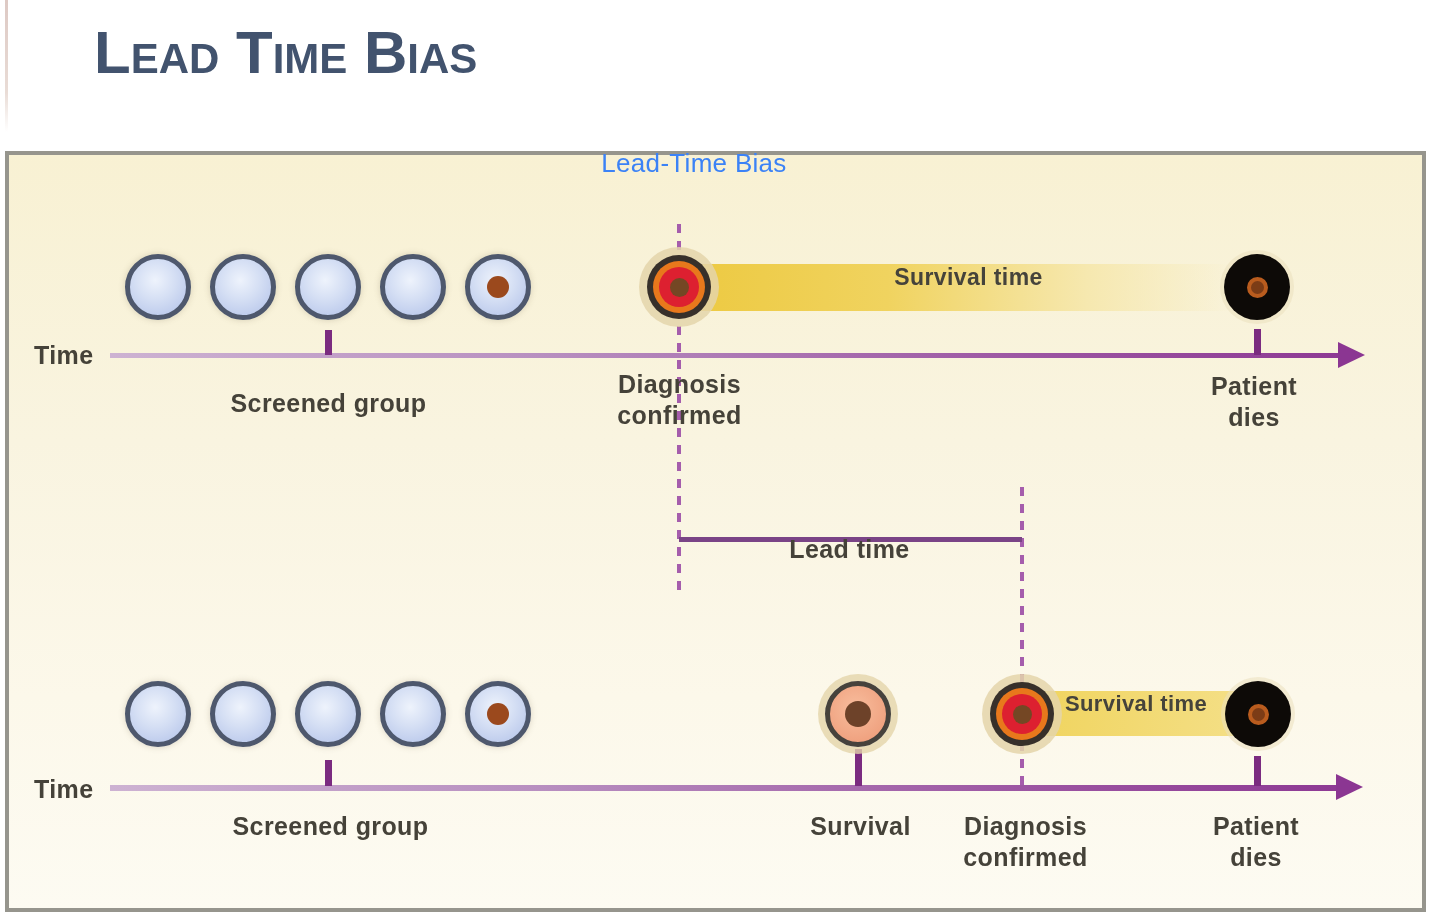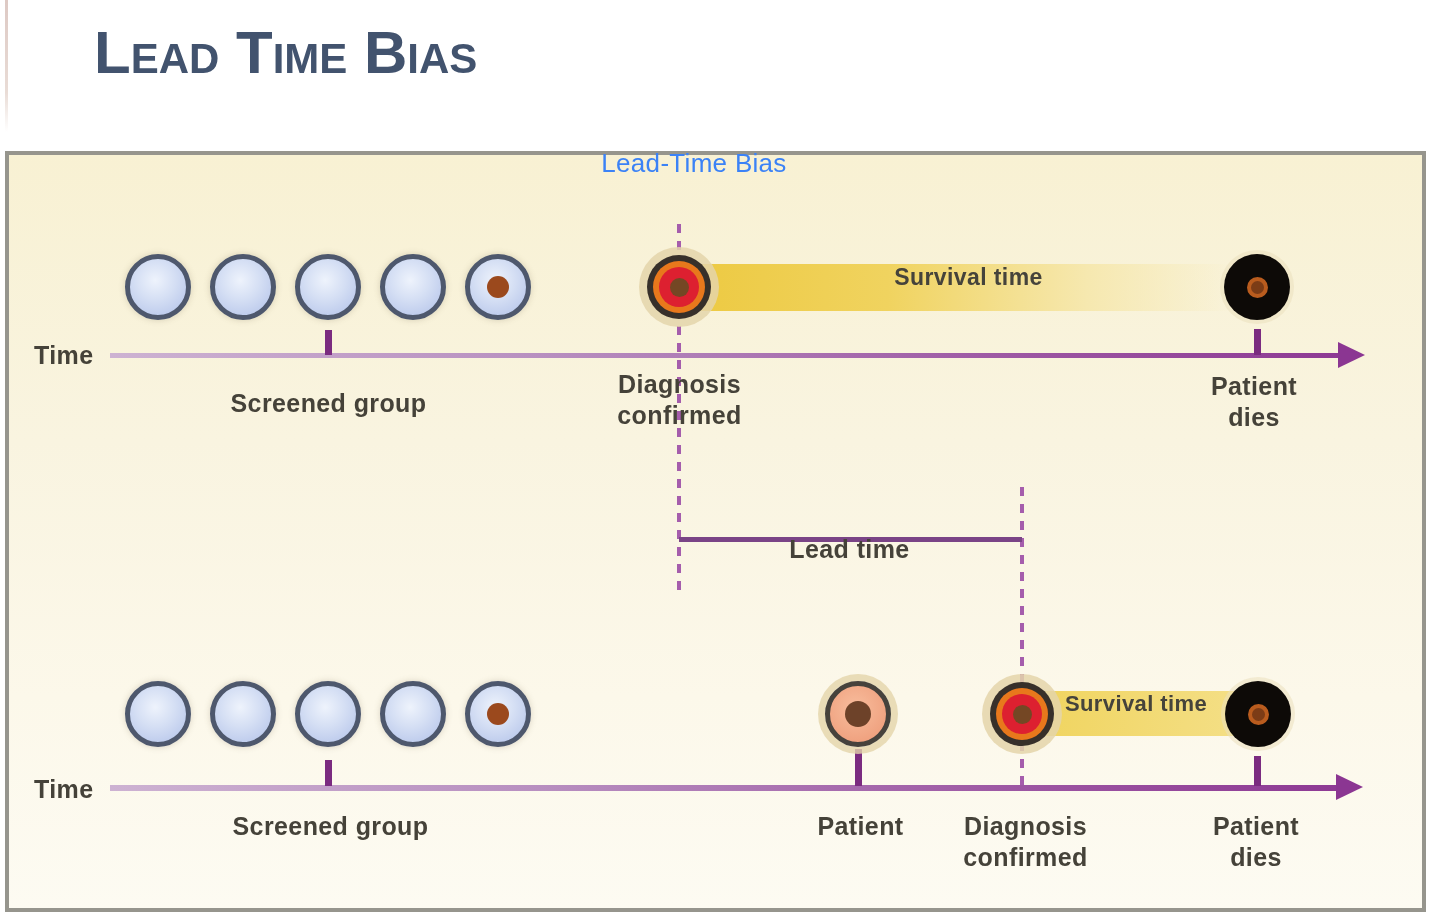--- a/index.html
+++ b/index.html
@@ -201,17 +201,17 @@
       </div>
     </div>
   </div>
 
   <div class="death-circle" style="left:1225px;top:681px;">
     <div class="death-dot"></div>
   </div>
 
   <div class="lbl lbl-left" style="left:34px;top:774px;width:80px;">Time</div>
   <div class="lbl" style="left:228px;top:811px;width:205px;">Screened group</div>
-  <div class="lbl" style="left:768px;top:811px;width:185px;">Patient</div>
+  <div class="lbl" style="left:768px;top:811px;width:185px;">Survival</div>
   <div class="lbl" style="left:938px;top:811px;width:175px;">Diagnosis confirmed</div>
   <div class="lbl" style="left:1200px;top:811px;width:112px;">Patient dies</div>
 
 </div>
 
 </body></html>

